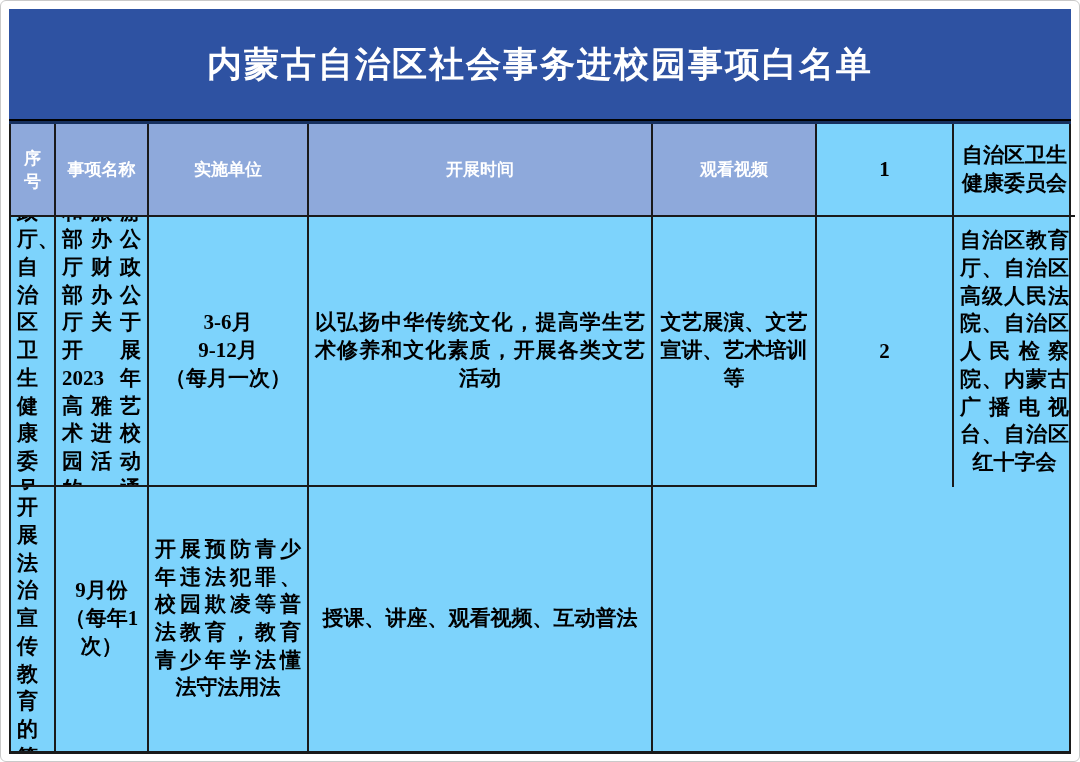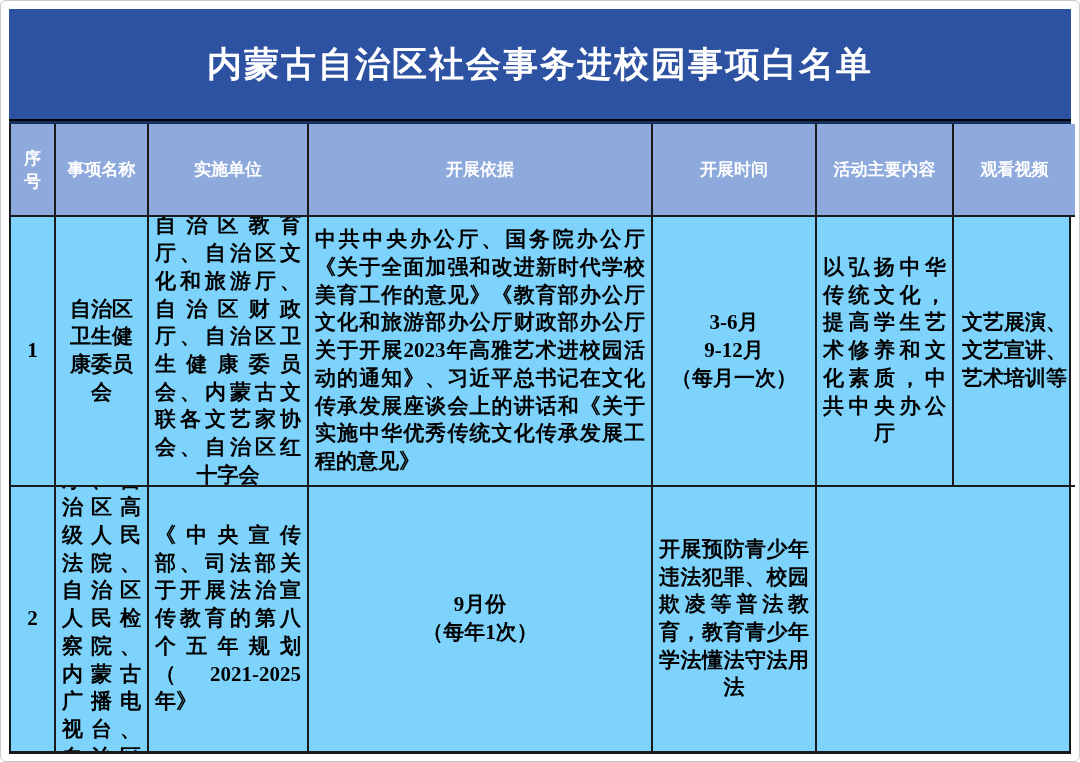--- a/index.html
+++ b/index.html
@@ -97,27 +97,21 @@
     <div class="cell hcell">
         <span class="txt">序号</span>
       </div>
     <div class="cell hcell">
         <span class="txt">事项名称</span>
       </div>
     <div class="cell hcell">
         <span class="txt">实施单位</span>
       </div>
     <div class="cell hcell">
-        <span class="txt">开展依据</span>
-      </div>
-    <div class="cell hcell">
         <span class="txt">开展时间</span>
-      </div>
-    <div class="cell hcell">
-        <span class="txt">活动主要内容</span>
       </div>
     <div class="cell hcell">
         <span class="txt">观看视频</span>
       </div>
 
     <div class="cell bcell">
         <span class="txt">1</span>
       </div>
     <div class="cell bcell">
         <span class="txt">自治区卫生健康委员会</span>
@@ -127,21 +121,21 @@
       </div>
     <div class="cell bcell basis">
         <span class="txt">中共中央办公厅、国务院办公厅《关于全面加强和改进新时代学校美育工作的意见》《教育部办公厅文化和旅游部办公厅财政部办公厅关于开展2023年高雅艺术进校园活动的通知》、习近平总书记在文化传承发展座谈会上的讲话和《关于实施中华优秀传统文化传承发展工程的意见》</span>
       </div>
     <div class="cell bcell">
         <span class="txt pre">3-6月
 9-12月
 （每月一次）</span>
       </div>
     <div class="cell bcell">
-        <span class="txt just">以弘扬中华传统文化，提高学生艺术修养和文化素质，中共中央办公厅</span>
+        <span class="txt just">以弘扬中华传统文化，提高学生艺术修养和文化素质，开展各类文艺活动</span>
       </div>
     <div class="cell bcell">
         <span class="txt">文艺展演、文艺宣讲、艺术培训等</span>
       </div>
 
     <div class="cell bcell row-last">
         <span class="txt">2</span>
       </div>
     <div class="cell bcell row-last">
         <span class="txt just">自治区教育厅、自治区高级人民法院、自治区人民检察院、内蒙古广播电视台、自治区红十字会</span>
@@ -149,15 +143,18 @@
     <div class="cell bcell basis row-last">
         <span class="txt">《中央宣传部、司法部关于开展法治宣传教育的第八个五年规划 （2021-2025年》</span>
       </div>
     <div class="cell bcell row-last">
         <span class="txt pre">9月份
 （每年1次）</span>
       </div>
     <div class="cell bcell row-last">
         <span class="txt just">开展预防青少年违法犯罪、校园欺凌等普法教育，教育青少年学法懂法守法用法</span>
       </div>
+    <div class="cell bcell row-last">
+        <span class="txt">授课、讲座、观看视频、互动普法</span>
+      </div>
 
   </div>
 </div>
 
 </body></html>

